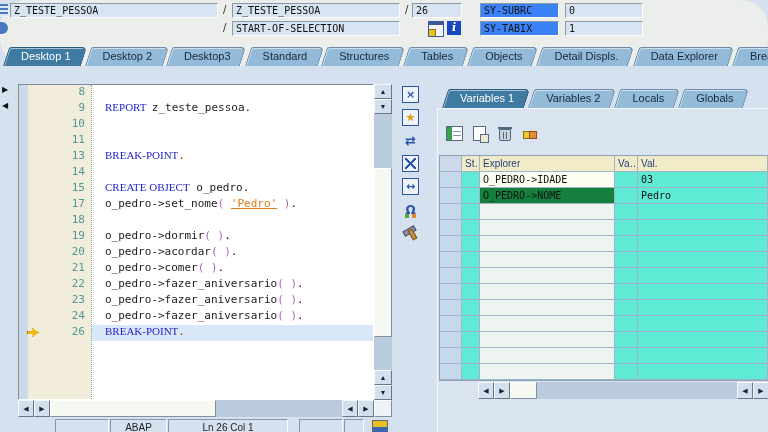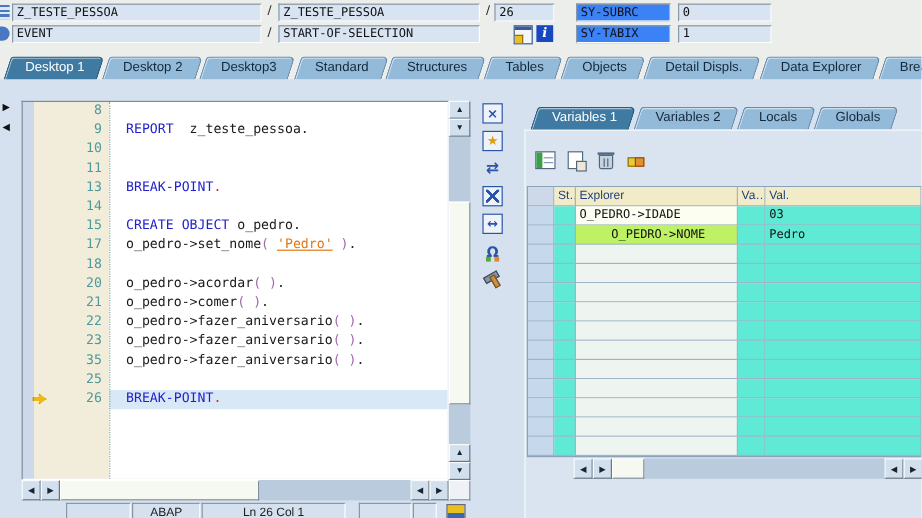--- a/index.html
+++ b/index.html
@@ -1,19 +1,19 @@
 <!DOCTYPE html>
 <html><head>
 <meta charset="utf-8">
 <style>
   html,body{margin:0;padding:0;background:#fff;}
   .screen{position:relative;width:768px;height:432px;overflow:hidden;background:#d5e1ee;
           font-family:"Liberation Sans",sans-serif;}
   
-  .topbar{position:absolute;left:0;top:0;width:768px;height:66px;background:#ebeeea;}
+  .topbar{position:absolute;left:0;top:0;width:768px;height:66px;background:#ebeeea;border-radius:27px;}
   .fld{position:absolute;height:15px;font:10px "DejaVu Sans Mono",monospace;color:#111;
        background:#d8e4f2;border:1px solid;border-color:#8a97a5 #fdfdfd #fdfdfd #8a97a5;
        padding:1px 0 0 3px;box-sizing:border-box;white-space:nowrap;overflow:hidden;}
   .fld.white{background:#3b82f6;}
   .slash{position:absolute;font:10px "DejaVu Sans",sans-serif;color:#222;}
   .clip-icon{position:absolute;}
   .clip-icon.lines{left:0;top:4px;width:8px;height:12px;
        background:repeating-linear-gradient(#4a78c0 0 2px,#dce8f4 2px 4px);}
   .clip-icon.round{left:0;top:22px;width:8px;height:12px;background:#4a78c0;border-radius:0 6px 6px 0;}
   .watchpoint-icon{position:absolute;left:428px;top:21px;width:14px;height:14px;background:#f4f6f8;border:1px solid #3a5a9a;}
@@ -45,21 +45,21 @@
   .gutter-sep{position:absolute;top:0;bottom:0;left:72px;width:0;border-left:1px dotted #78aaaa;}
   .code-lines{position:absolute;inset:0;}
   .cl{display:flex;height:16px;line-height:16px;font:11px "DejaVu Sans Mono",monospace;white-space:pre;}
   .cl-arrow{width:26px;flex:none;display:flex;}
   .exec-arrow{display:inline-block;width:12px;height:9px;margin:3px 0 0 8px;background:#f0b810;
        box-shadow:inset 0 0 0 1px #a87800;
        clip-path:polygon(0 32%,45% 32%,45% 0,100% 50%,45% 100%,45% 68%,0 68%);}
   .cl-num{width:40px;flex:none;text-align:right;padding-right:6px;color:#4d9a9a;}
   .cl-code{flex:1;padding-left:14px;}
   .cl.cur .cl-code{background:#d9e8f7;}
-  .tok-kw{color:#2222cc;}.tok-id{color:#1a1a1a;}.tok-str{color:#e07818;text-decoration:underline;}
+  .tok-kw{color:#2222cc;font-family:Liberation Serif, serif;}.tok-id{color:#1a1a1a;}.tok-str{color:#e07818;text-decoration:underline;}
   .tok-pu{color:#a06ab0;}.tok-red{color:#cc2233;}
   
   .sbtn{width:16px;height:100%;background:#d2e0ee;border:1px solid;flex:none;box-sizing:border-box;
        border-color:#f8fafc #6a7684 #6a7684 #f8fafc;display:flex;align-items:center;justify-content:center;
        font-size:7px;color:#1a2430;}
   .vs .sbtn{width:100%;height:15px;}
   .strack{flex:1;position:relative;background:#b9cbdc;}
   .sthumb{position:absolute;background:#f6f8f2;border:1px solid;border-color:#fff #8090a0 #8090a0 #fff;box-sizing:border-box;}
   .ed-vscroll{position:absolute;left:356px;top:0;width:18px;height:316px;display:flex;flex-direction:column;}
   .ed-vscroll .sthumb{left:0;right:0;top:21%;height:66%;}
@@ -121,42 +121,41 @@
   .c0,.sel{width:22px;flex:none;}
   .c1,.st{width:18px;flex:none;}
   .c2,.var{width:135px;flex:none;}
   .c3,.va{width:23px;flex:none;}
   .c4,.val{flex:1;}
   .th.c0{background:#cdd9e8;}
   .sel{background:#c6d9ec;}
   .st,.va,.val{background:#5eead4;}
   .var{background:#eef4f0;}
   .var.white{background:#fcfef2;}
-  .var.yellow{background:#bef264;text-align:center;}
+  .var.yellow{background:#15803d;}
   .p-hscroll{position:absolute;left:40px;top:273px;width:291px;height:17px;display:flex;}
   .p-hscroll .sthumb{top:0;bottom:0;left:0;width:12%;}
 </style>
 </head>
 <body>
 
 <div class="screen">
 
   <div class="topbar">
     <span class="clip-icon lines"></span>
     <span class="clip-icon round"></span>
 
     <div class="fld" style="left:10px;top:3px;width:208px">Z_TESTE_PESSOA</div>
     <span class="slash" style="left:223px;top:4px">/</span>
     <div class="fld" style="left:232px;top:3px;width:168px">Z_TESTE_PESSOA</div>
     <span class="slash" style="left:405px;top:4px">/</span>
     <div class="fld" style="left:412px;top:3px;width:50px">26</div>
     <div class="fld white" style="left:480px;top:3px;width:79px">SY-SUBRC</div>
     <div class="fld" style="left:565px;top:3px;width:78px">0</div>
 
-    <div class="fld" style="left:10px;top:21px;width:208px">EVENT</div>
     <span class="slash" style="left:223px;top:22px">/</span>
     <div class="fld" style="left:232px;top:21px;width:168px">START-OF-SELECTION</div>
     <span class="watchpoint-icon"></span>
     <span class="info-icon"></span>
     <div class="fld white" style="left:480px;top:21px;width:79px">SY-TABIX</div>
     <div class="fld" style="left:565px;top:21px;width:78px">1</div>
 
     <div class="tabs desktop-tabs">
         <div class="tab active"><i class="tab-bg"></i><span class="tab-label">Desktop 1</span></div>
         <div class="tab"><i class="tab-bg"></i><span class="tab-label">Desktop 2</span></div>
@@ -179,26 +178,26 @@
       <div class="code-lines">
           <div class="cl"><span class="cl-arrow"></span><span class="cl-num">8</span><span class="cl-code"></span></div>
           <div class="cl"><span class="cl-arrow"></span><span class="cl-num">9</span><span class="cl-code"><span class="tok-kw">REPORT  </span><span class="tok-id">z_teste_pessoa.</span></span></div>
           <div class="cl"><span class="cl-arrow"></span><span class="cl-num">10</span><span class="cl-code"></span></div>
           <div class="cl"><span class="cl-arrow"></span><span class="cl-num">11</span></div>
           <div class="cl"><span class="cl-arrow"></span><span class="cl-num">13</span><span class="cl-code"><span class="tok-kw">BREAK-POINT</span><span class="tok-red">.</span></span></div>
           <div class="cl"><span class="cl-arrow"></span><span class="cl-num">14</span><span class="cl-code"></span></div>
           <div class="cl"><span class="cl-arrow"></span><span class="cl-num">15</span><span class="cl-code"><span class="tok-kw">CREATE OBJECT</span><span class="tok-id"> o_pedro.</span></span></div>
           <div class="cl"><span class="cl-arrow"></span><span class="cl-num">17</span><span class="cl-code"><span class="tok-id">o_pedro-&gt;set_nome</span><span class="tok-pu">( </span><span class="tok-str">'Pedro'</span><span class="tok-pu"> )</span><span class="tok-id">.</span></span></div>
           <div class="cl"><span class="cl-arrow"></span><span class="cl-num">18</span><span class="cl-code"></span></div>
+          <div class="cl"><span class="cl-arrow"></span><span class="cl-num">19</span><span class="cl-code"><span class="tok-id">o_pedro-&gt;dormir</span><span class="tok-pu">( )</span><span class="tok-id">.</span></span></div>
           <div class="cl"><span class="cl-arrow"></span><span class="cl-num">20</span><span class="cl-code"><span class="tok-id">o_pedro-&gt;acordar</span><span class="tok-pu">( )</span><span class="tok-id">.</span></span></div>
           <div class="cl"><span class="cl-arrow"></span><span class="cl-num">21</span><span class="cl-code"><span class="tok-id">o_pedro-&gt;comer</span><span class="tok-pu">( )</span><span class="tok-id">.</span></span></div>
           <div class="cl"><span class="cl-arrow"></span><span class="cl-num">22</span><span class="cl-code"><span class="tok-id">o_pedro-&gt;fazer_aniversario</span><span class="tok-pu">( )</span><span class="tok-id">.</span></span></div>
           <div class="cl"><span class="cl-arrow"></span><span class="cl-num">23</span><span class="cl-code"><span class="tok-id">o_pedro-&gt;fazer_aniversario</span><span class="tok-pu">( )</span><span class="tok-id">.</span></span></div>
-          <div class="cl"><span class="cl-arrow"></span><span class="cl-num">35</span><span class="cl-code"><span class="tok-id">o_pedro-&gt;fazer_aniversario</span><span class="tok-pu">( )</span><span class="tok-id">.</span></span></div>
-          <div class="cl"><span class="cl-arrow"></span><span class="cl-num">25</span><span class="cl-code"></span></div>
+          <div class="cl"><span class="cl-arrow"></span><span class="cl-num">24</span><span class="cl-code"><span class="tok-id">o_pedro-&gt;fazer_aniversario</span><span class="tok-pu">( )</span><span class="tok-id">.</span></span></div>
           <div class="cl cur"><span class="cl-arrow"><span class="exec-arrow"></span></span><span class="cl-num">26</span><span class="cl-code"><span class="tok-kw">BREAK-POINT</span><span class="tok-red">.</span></span></div>
         </div>
       <div class="gutter-sep"></div>
     </div>
     <div class="ed-vscroll vs">
       <div class="sbtn">▲</div>
       <div class="sbtn">▼</div>
       <div class="strack">
         <div class="sthumb"></div>
       </div>

